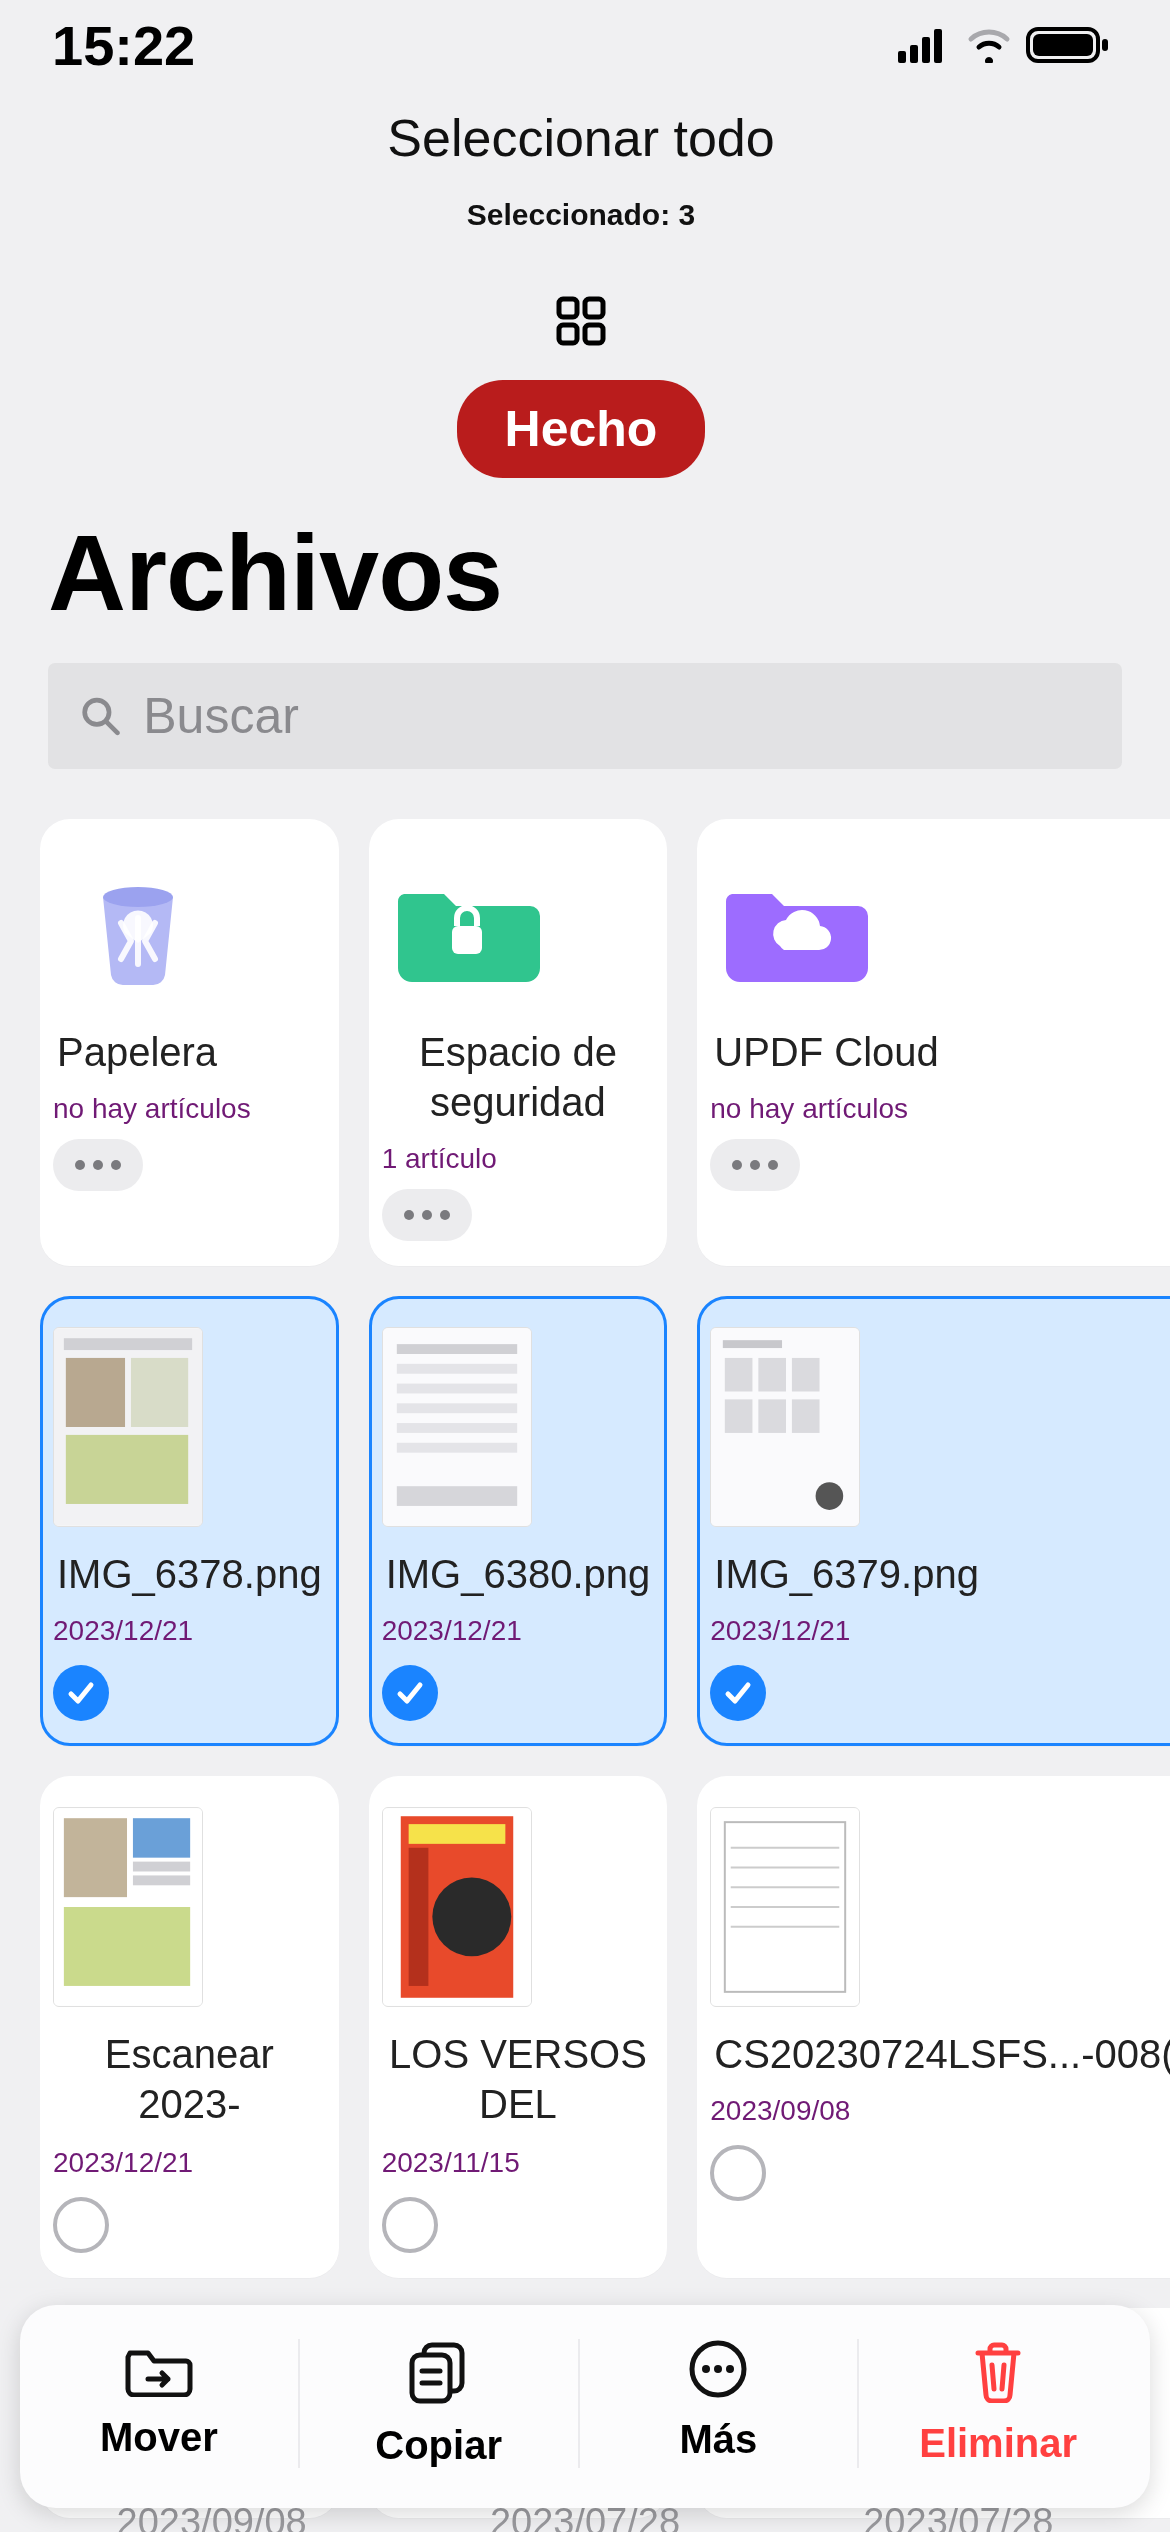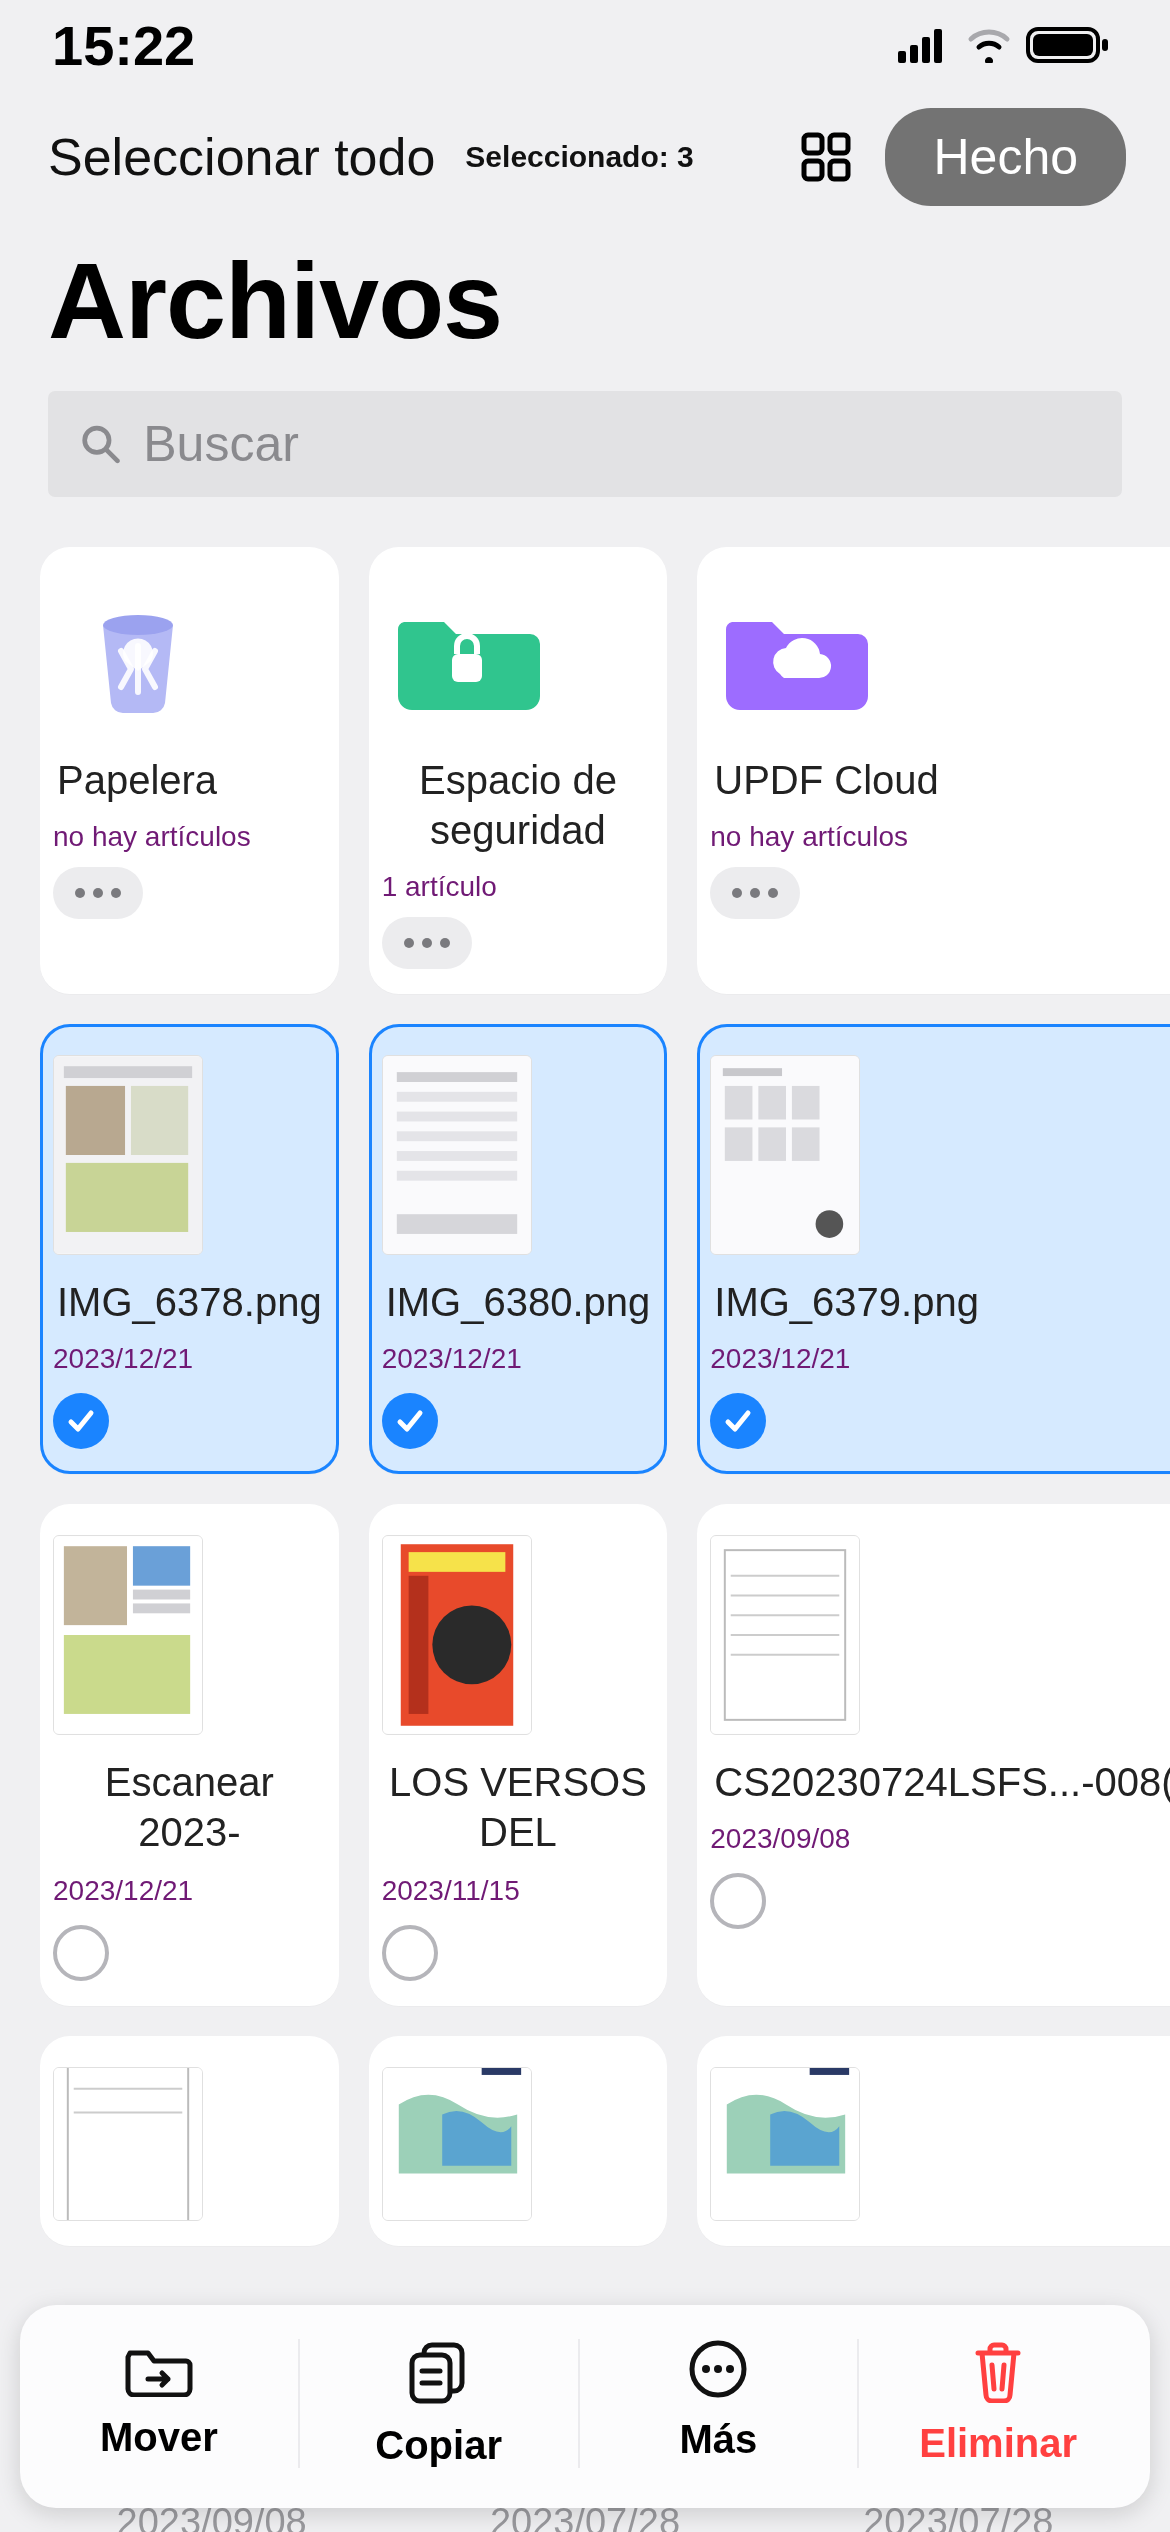--- a/index.html
+++ b/index.html
@@ -21,35 +21,36 @@
       padding: 0 60px 0 52px;
       font-size: 56px;
       font-weight: 600;
     }
     .status-right { display: flex; align-items: center; gap: 14px; }
 
     
     .nav {
       display: flex;
       align-items: center;
-      padding: 18px 44px 0 48px;
+      padding: 18px 56px 0 48px;
       gap: 30px;
+      flex-direction: column;
     }
     .select-all { font-size: 52px; font-weight: 400; color: #111; }
     .selected-count { font-size: 30px; font-weight: 600; color: #111; }
     .spacer { flex: 1; }
     .grid-toggle { width: 58px; height: 58px; display:flex;align-items:center;justify-content:center;}
     .done-btn {
-      background: #737373;
+      background: #b91c1c;
       color: #fff;
       border: none;
       border-radius: 46px;
       padding: 20px 48px;
       font-size: 50px;
-      font-weight: 400;
+      font-weight: 700;
     }
 
     
     .title {
       font-size: 108px;
       font-weight: 800;
       padding: 32px 48px 28px 48px;
       color: #000;
       letter-spacing: -1px;
     }

